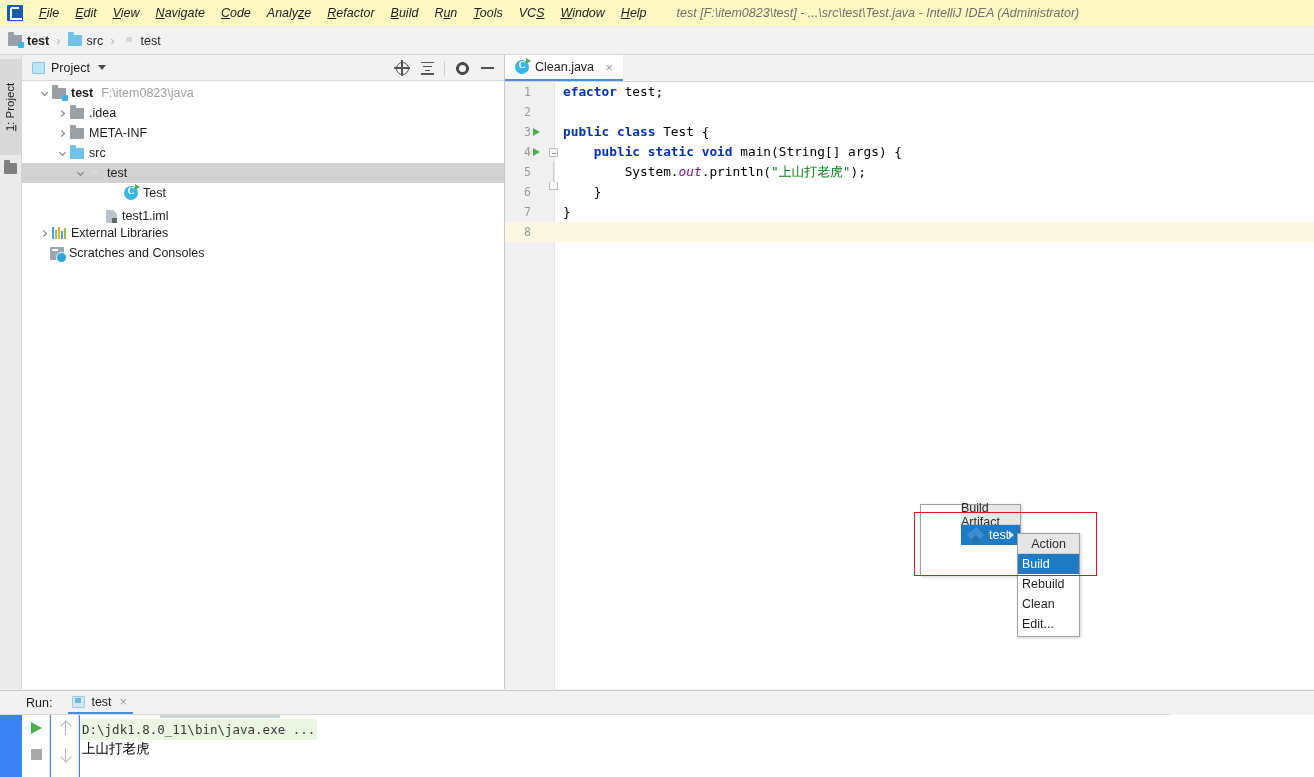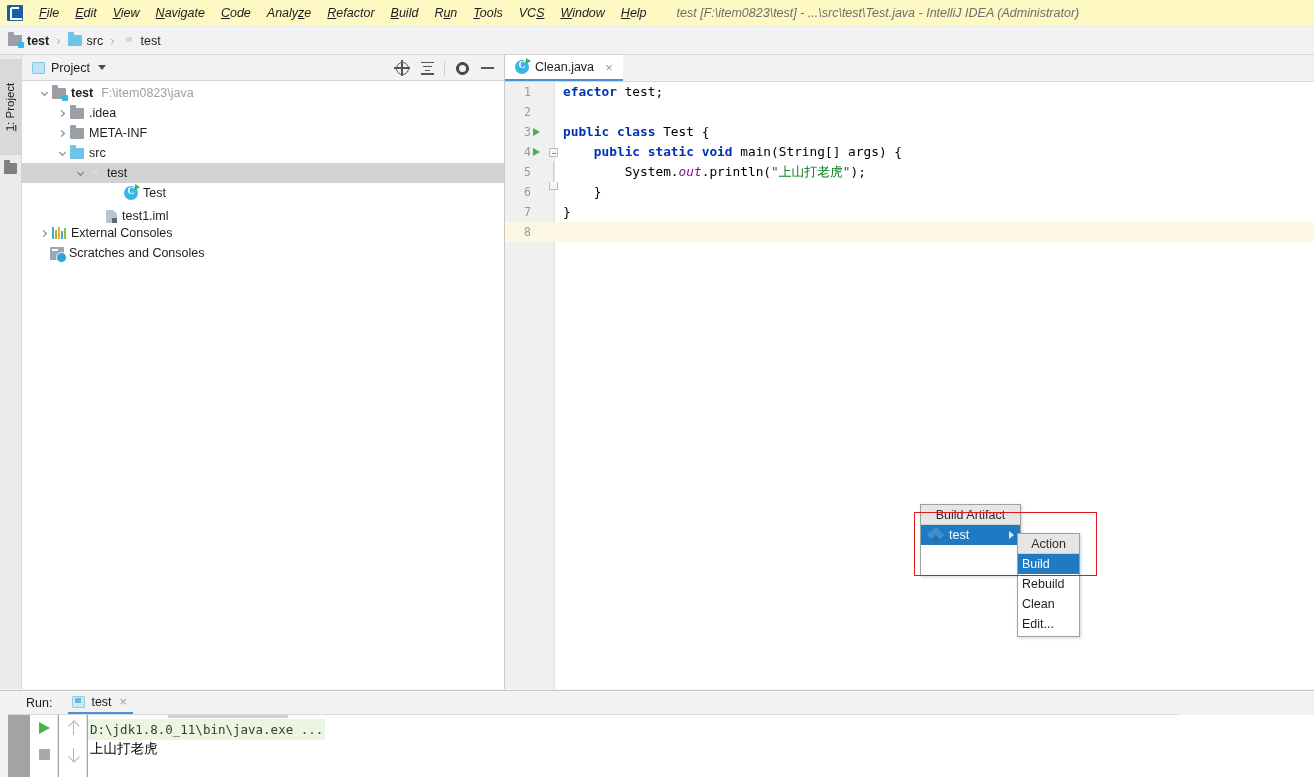--- a/index.html
+++ b/index.html
@@ -316,21 +316,21 @@
     height: 20px; background: #e6e6e6; border-bottom: 1px solid #d0d0d0;
     display: flex; align-items: center; justify-content: center;
     font-size: 12.5px; color: #2b2b2b;
   }
   .popup-item {
     height: 20px; display: flex; align-items: center; padding: 0 8px;
     font-size: 12.5px; white-space: nowrap; position: relative;
   }
   .popup-item.sel { background: #1f7ac4; color: #fff; }
   #popup-artifact {
-    left: 920px; top: 504px; width: 101px; height: 72px;
+    left: 920px; top: 504px; width: 101px; height: 72px; padding-left: 40px;
   }
   #popup-artifact .popup-body { height: 51px; }
   .ico-artifact {
     width: 13px; height: 13px; position: relative; margin-right: 7px;
     flex: 0 0 auto;
   }
   .ico-artifact i {
     position: absolute; width: 6px; height: 6px; background: #3d8fd1;
     transform: rotate(45deg); display: block;
   }
@@ -373,21 +373,21 @@
   }
   .ico-runcfg::after {
     content: ""; position: absolute; left: 1.5px; top: 1.5px;
     width: 6px; height: 5px; background: #6fb9d8;
   }
   .run-tab-close {
     margin-left: 8px; color: #a0a0a0; font-size: 13px; line-height: 1;
   }
   .run-body {
     position: absolute; top: 23px; left: 0; width: 1170px; height: 64px;
-    background: #a3a3a3; border-top: 1px solid #d9d9d9; margin-left: 8px;
+    background: #3b82f6; border-top: 1px solid #d9d9d9;
   }
   .run-toolbar1, .run-toolbar2 {
     position: absolute; top: 0; width: 28px; height: 64px;
     background: #fff; border-right: 1px solid #e4e4e4;
   }
   .run-toolbar1 { left: 22px; }
   .run-toolbar2 { left: 51px; }
   .rt-btn {
     width: 28px; height: 26px; display: flex; align-items: center;
     justify-content: center; position: relative;
@@ -569,21 +569,21 @@
           <div class="tw collapsed">
             <i></i>
           </div>
           <div class="ico-lib">
             <i></i>
             <i></i>
             <i></i>
             <i></i>
             <i></i>
           </div>
-          <span class="tree-label">External Consoles</span>
+          <span class="tree-label">External Libraries</span>
         </div>
         <div class="tree-row" style="padding-left: 12px;">
           <div class="tw"></div>
           <div class="ico-scratch"></div>
           <span class="tree-label">Scratches and Consoles</span>
         </div>
       </div>
   </div>
 
   <div class="editor-area">

